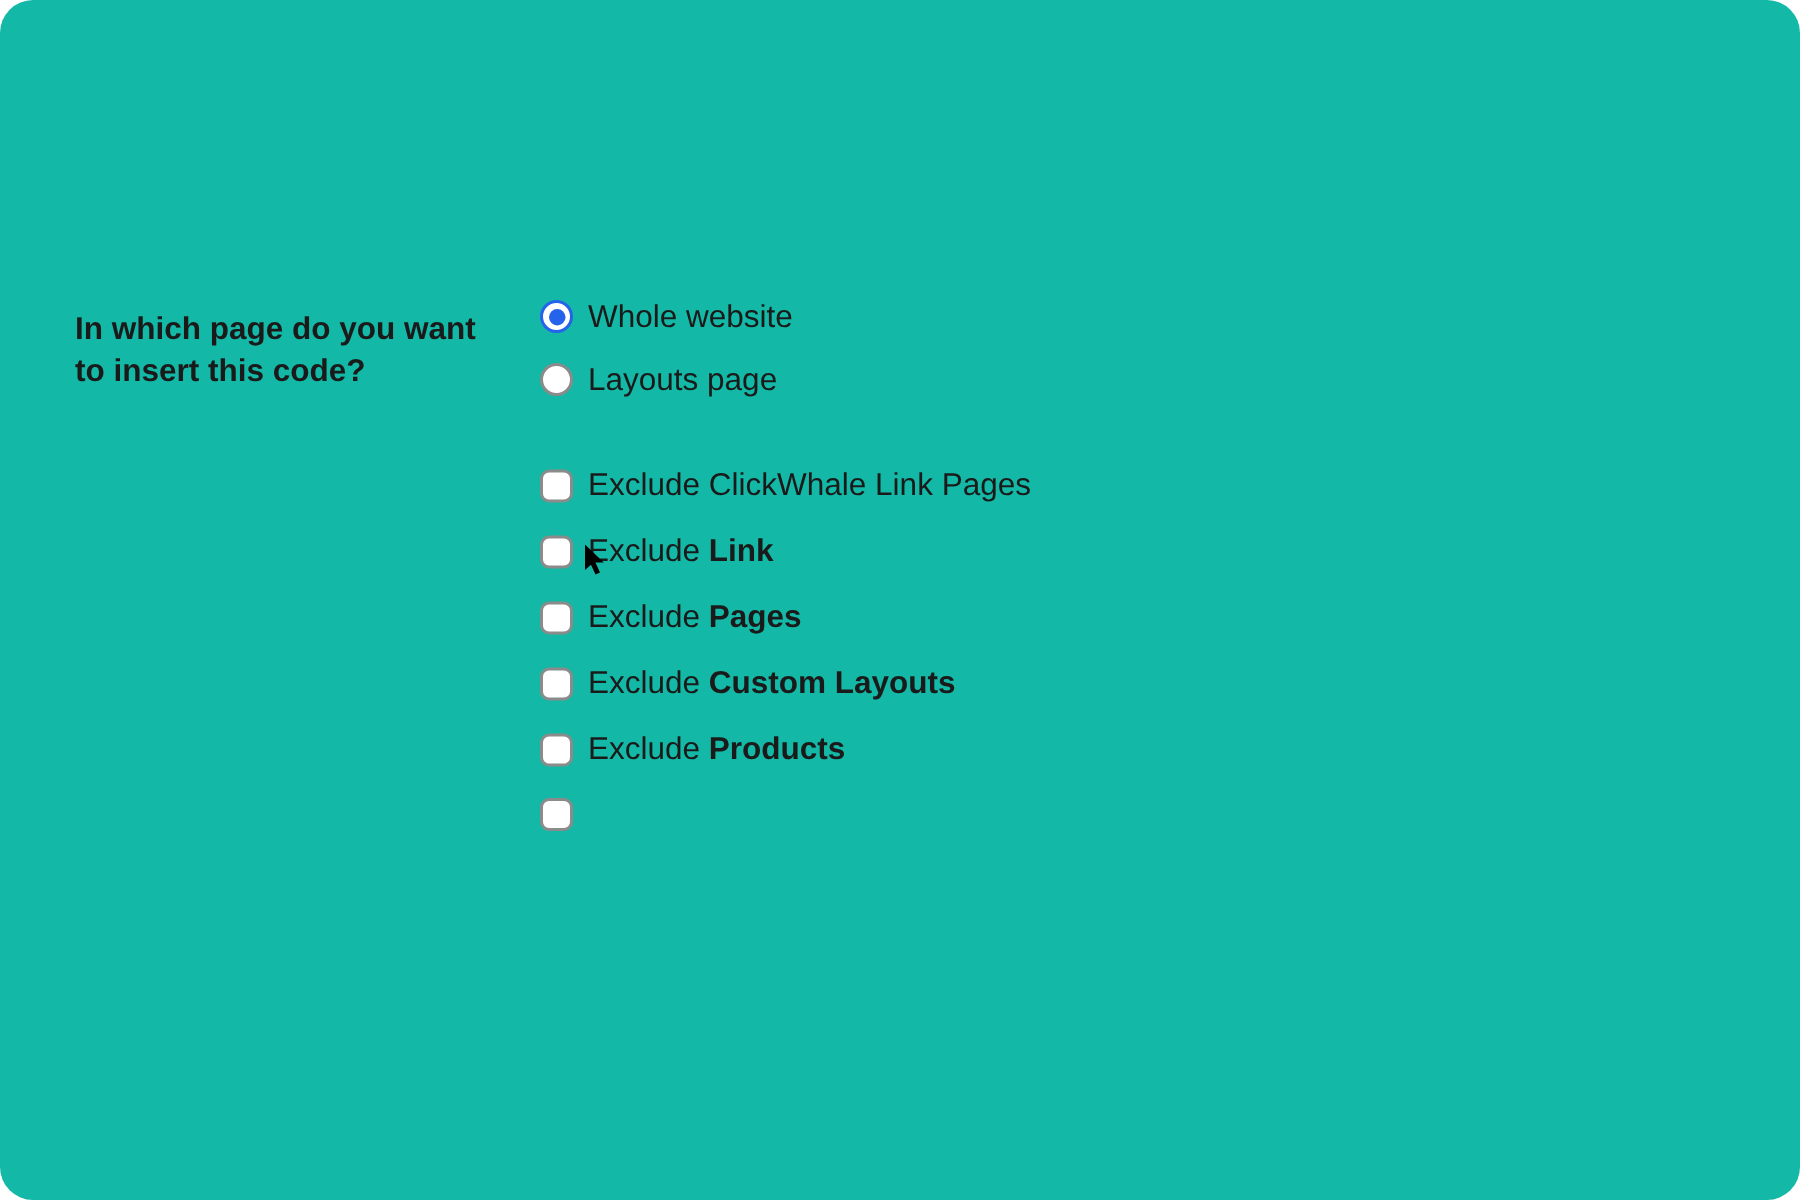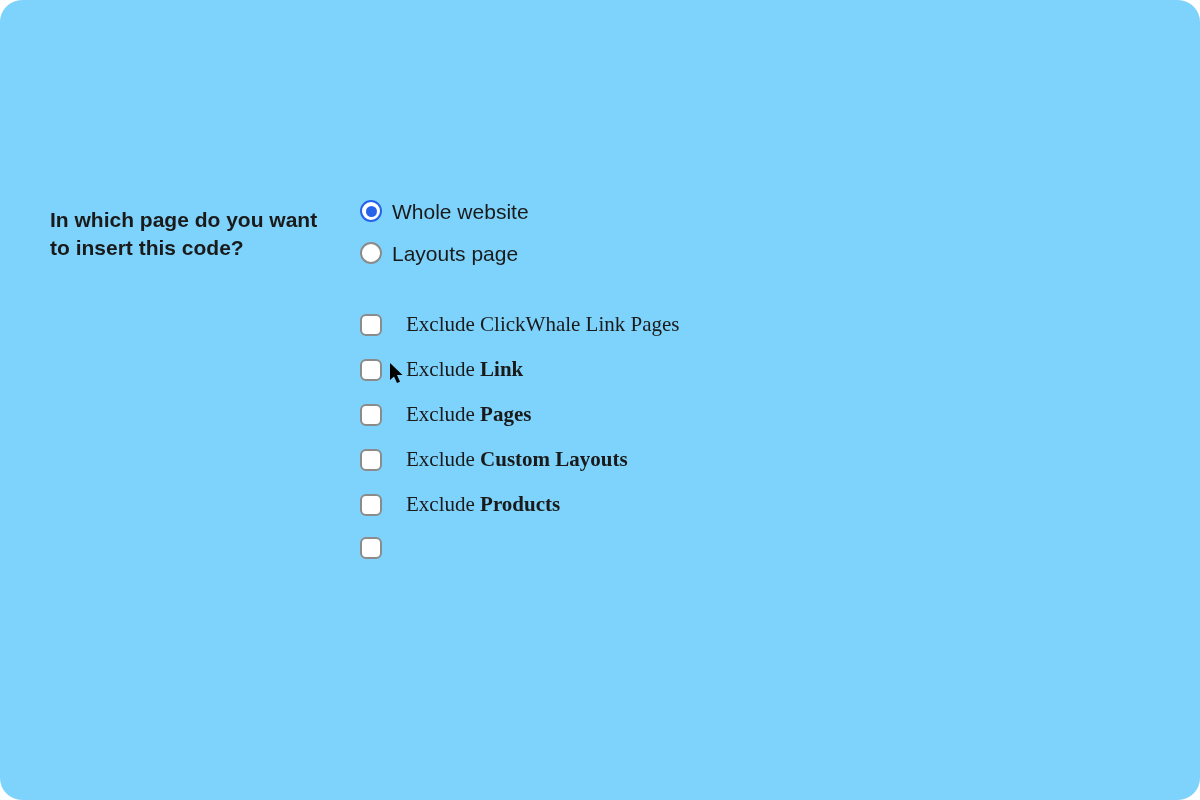--- a/index.html
+++ b/index.html
@@ -10,21 +10,21 @@
     body {
       font-family: -apple-system, BlinkMacSystemFont, "Segoe UI", Helvetica, Arial, sans-serif;
       background: #ffffff;
       width: 1200px;
       height: 800px;
       overflow: hidden;
     }
     .panel {
       width: 1200px;
       height: 800px;
-      background: #7dd3fc;
+      background: #14b8a6;
       border-radius: 22px;
       padding: 200px 50px 50px 50px;
       position: relative;
     }
     .form-row {
       display: flex;
       align-items: flex-start;
       gap: 40px;
     }
     .question-label {
@@ -77,23 +77,22 @@
       font-weight: 400;
     }
     .checkbox-group {
       display: flex;
       flex-direction: column;
       gap: 20px;
     }
     .checkbox-item {
       display: flex;
       align-items: center;
-      gap: 24px;
+      gap: 10px;
       cursor: pointer;
-      font-family: Liberation Serif, serif;
     }
     .checkbox {
       width: 22px;
       height: 22px;
       border-radius: 6px;
       border: 2px solid #8b8b8b;
       background: #ffffff;
       flex-shrink: 0;
     }
     .checkbox-label {

